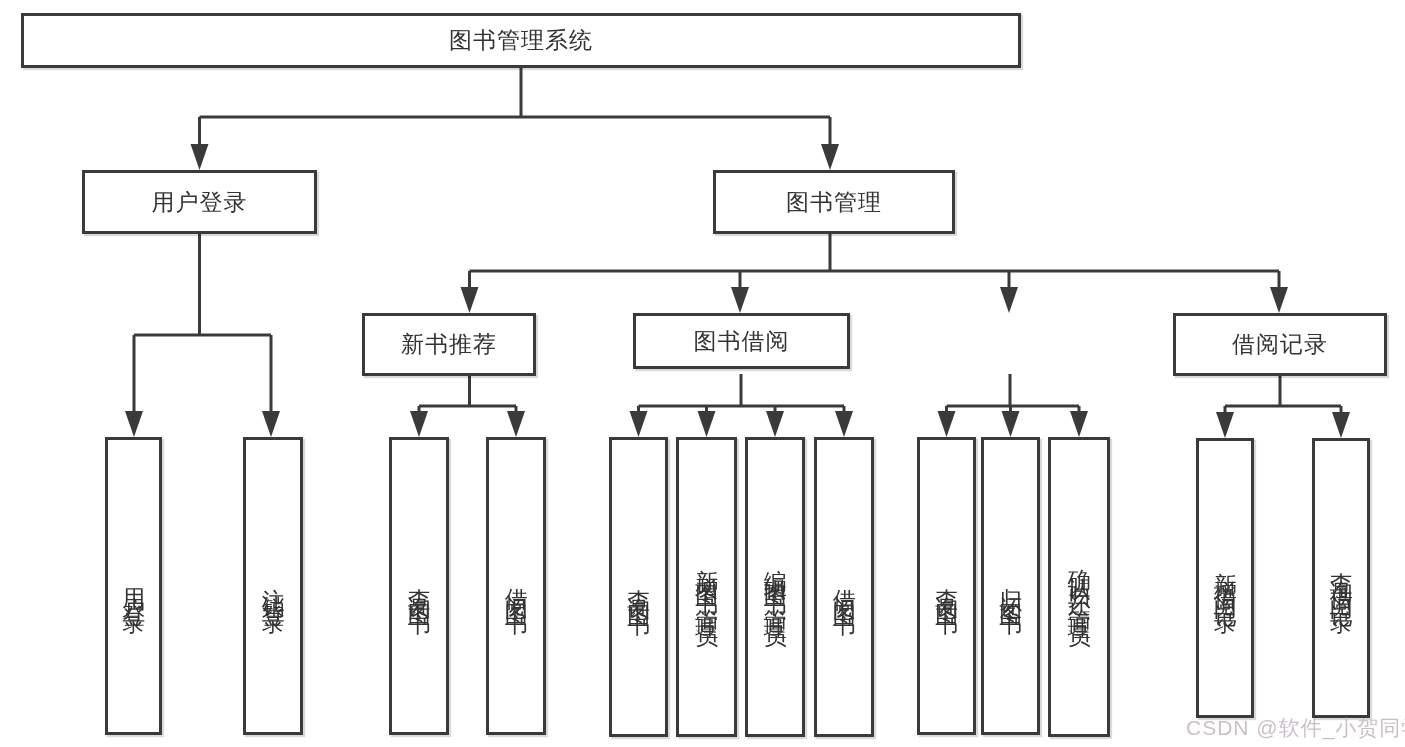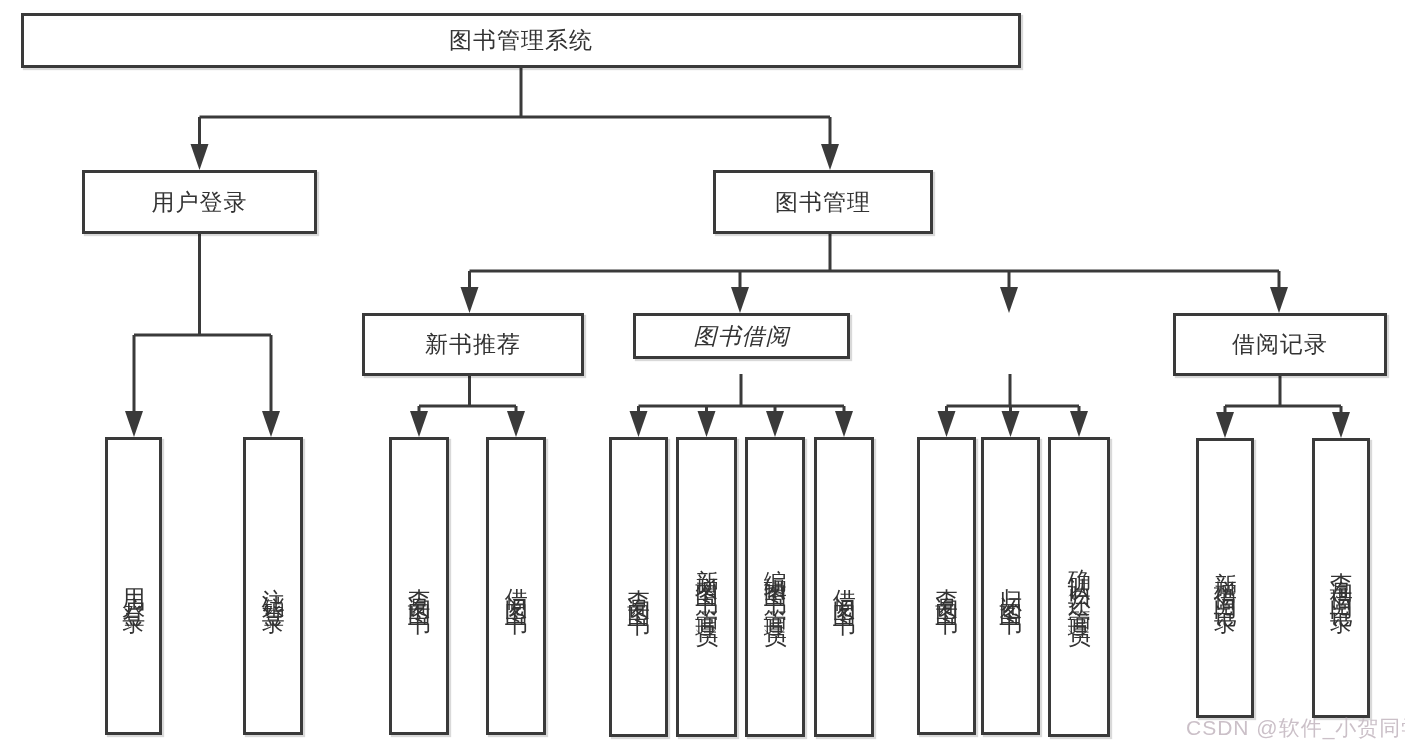--- a/index.html
+++ b/index.html
@@ -50,23 +50,23 @@
   .vbox {
     writing-mode: vertical-rl;
     text-orientation: mixed;
     font-size: 23px;
     letter-spacing: 8px;
     line-height: 1.1;
   }
   
   .root-box   { left: 21px;   top: 13px;  width: 1000px; height: 55px; }
   .l2-login   { left: 82px;   top: 170px; width: 235px;  height: 64px; }
-  .l2-books   { left: 713px;  top: 170px; width: 220px;  height: 64px; }
-  .l3-newrec  { left: 362px;  top: 313px; width: 222px;  height: 63px; }
-  .l3-borrow  { left: 633px;  top: 313px; width: 217px;  height: 46px; font-style: italic; }
+  .l2-books   { left: 713px;  top: 170px; width: 242px;  height: 64px; }
+  .l3-newrec  { left: 362px;  top: 313px; width: 174px;  height: 63px; }
+  .l3-borrow  { left: 633px;  top: 313px; width: 217px;  height: 56px; }
   .l3-current { left: 903px;  top: 313px; width: 214px;  height: 63px; }
   .l3-records { left: 1173px; top: 313px; width: 214px;  height: 63px; }
   .g1-a { left: 105px;  top: 437px; width: 57px; height: 298px; }
   .g1-b { left: 243px;  top: 437px; width: 60px; height: 298px; }
   .g2-a { left: 389px;  top: 437px; width: 60px; height: 298px; }
   .g2-b { left: 486px;  top: 437px; width: 60px; height: 298px; }
   .g3-a { left: 609px;  top: 437px; width: 59px; height: 300px; }
   .g3-b { left: 676px;  top: 437px; width: 61px; height: 300px; }
   .g3-c { left: 745px;  top: 437px; width: 60px; height: 300px; }
   .g3-d { left: 814px;  top: 437px; width: 60px; height: 300px; }

